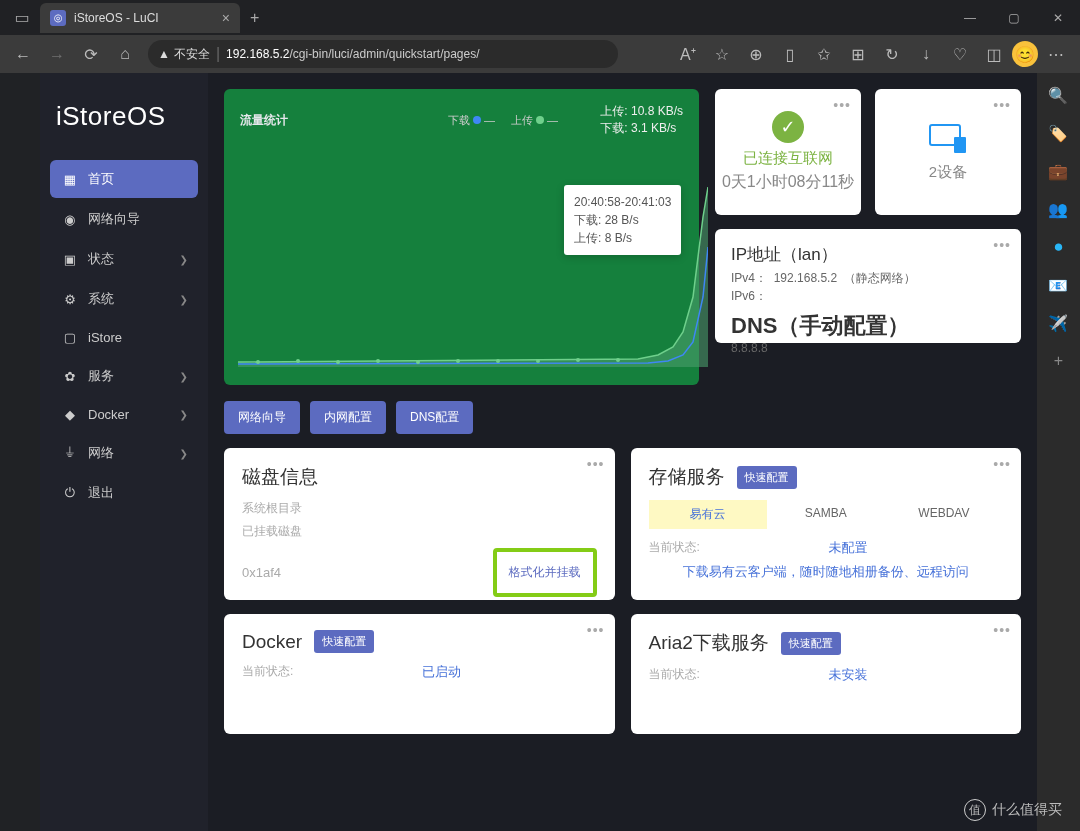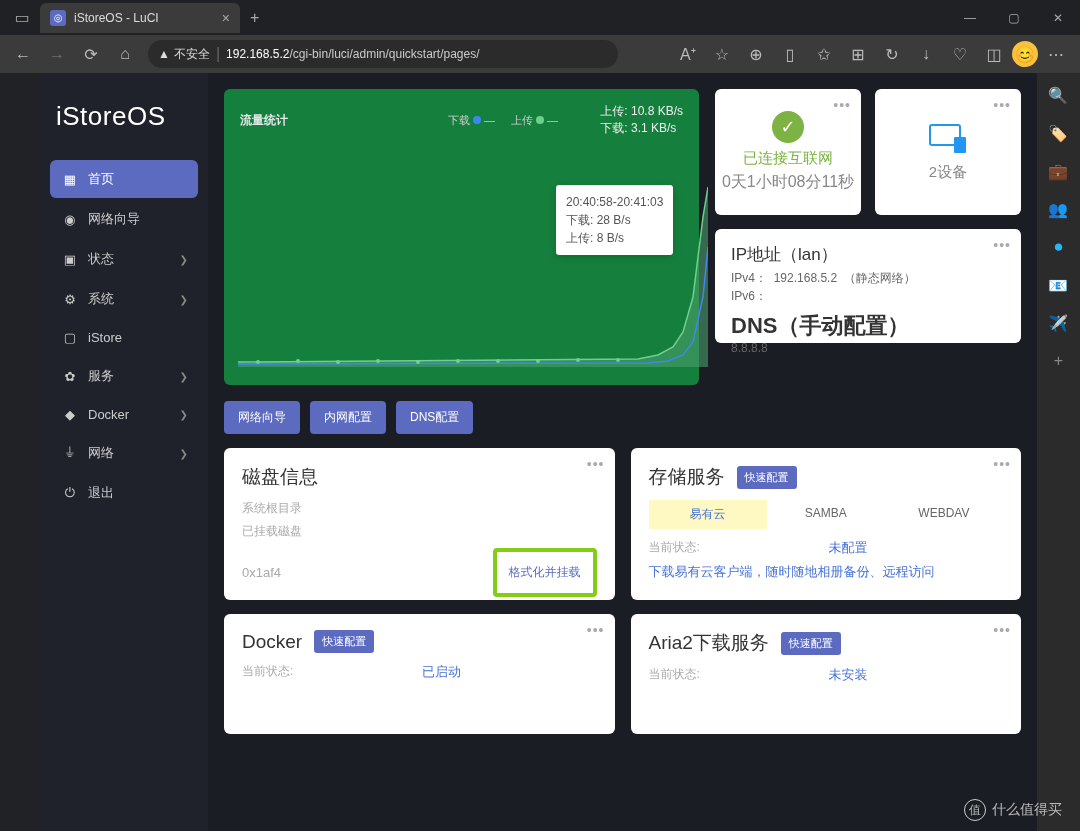--- a/index.html
+++ b/index.html
@@ -45,21 +45,21 @@
 .main { flex: 1; background: #1b1d24; padding: 16px; overflow: hidden; }
 .top-row { display: flex; gap: 16px; }
 .traffic-card { flex: 1; background: #15803d; border-radius: 6px; padding: 14px 16px; height: 296px; position: relative; }
 .traffic-header { display: flex; align-items: center; color: #e5e7eb; font-size: 12px; }
 .traffic-title { font-weight: 700; }
 .legend { margin-left: 160px; display: flex; gap: 16px; align-items: center; font-size: 11px; color: #ccc; }
 .lg-dot { width: 8px; height: 8px; border-radius: 50%; display: inline-block; margin: 0 3px; }
 .stats { margin-left: auto; text-align: left; font-size: 12px;}
 .stats div { color: #eee; }
 .chart-area { position: absolute; left: 14px; right: 14px; bottom: 18px; height: 190px; }
-.tooltip { position: absolute; left: 332px; top: 96px; background: #fff; color: #555; font-size: 12px; padding: 8px 10px; border-radius: 3px; box-shadow: 0 2px 8px rgba(0,0,0,.2); line-height: 1.5; }
+.tooltip { position: absolute; left: 340px; top: 96px; background: #fff; color: #555; font-size: 12px; padding: 8px 10px; border-radius: 3px; box-shadow: 0 2px 8px rgba(0,0,0,.2); line-height: 1.5; }
 
 .right-cards { width: 306px; display: flex; flex-direction: column; gap: 14px; }
 .mini-row { display: flex; gap: 14px; }
 .mini-card { flex: 1; background: #fff; border-radius: 6px; height: 126px; position: relative; display: flex; flex-direction: column; align-items: center; justify-content: center; }
 .card-dots { position: absolute; right: 10px; top: 8px; color: #aaa; font-size: 14px; letter-spacing: 1px; }
 .internet-ok .check { width: 32px; height: 32px; background: #7cb342; border-radius: 50%; display:flex; align-items:center; justify-content:center; color:#fff; font-size:18px; margin-bottom:6px;}
 .internet-ok .ok-text { color: #7cb342; font-size: 15px; }
 .internet-ok .uptime { color: #888; font-size: 16px; margin-top: 4px; }
 .devices .dev-icon { color: #2196f3; margin-bottom: 8px; }
 .devices .dev-text { color: #888; font-size: 15px; }
@@ -76,21 +76,21 @@
 .grid-row { display: flex; gap: 16px; }
 .card { background: #fff; border-radius: 6px; padding: 16px 18px; position: relative; }
 .disk-card { flex: 1; height: 152px; }
 .storage-card { flex: 1; height: 152px; }
 .card h3 { font-size: 19px; color: #333; font-weight: 400; margin-bottom: 10px; display: flex; align-items: center; gap: 12px; text-align: right; }
 .pill { background: #5c6bc0; color: #fff; font-size: 11px; padding: 4px 8px; border-radius: 3px; }
 .muted { color: #aaa; font-size: 12px; margin: 6px 0; }
 .disk-row { display: flex; justify-content: space-between; align-items: center; margin-top: 8px; }
 .disk-id { color: #aaa; font-size: 13px; }
 .fmt-btn { border: 4px solid #84cc16; color: #5c6bc0; background: #fff; font-size: 12px; padding: 12px 12px; border-radius: 4px; margin-left: 70px; }
-.link { color: #4772d9; font-size: 13px; }
+.link { color: #4772d9; font-size: 13px; text-align: center; }
 .storage-nav { display: flex; margin-top: 6px; margin-bottom: 10px; }
 .storage-tab { flex: 1; text-align: center; font-size: 12px; padding: 6px 0; color: #666; }
 .storage-tab.active { background: #fef9c3; color: #4772d9; }
 .kv { display: flex; margin: 6px 0; }
 .kv .k { color: #aaa; font-size: 12px; width: 180px; }
 .kv .v { color: #4772d9; font-size: 13px; }
 
 .grid-row2 { display: flex; gap: 16px; margin-top: 14px; }
 .docker-card { flex: 1; height: 120px; }
 .aria-card { flex: 1; height: 120px; }

